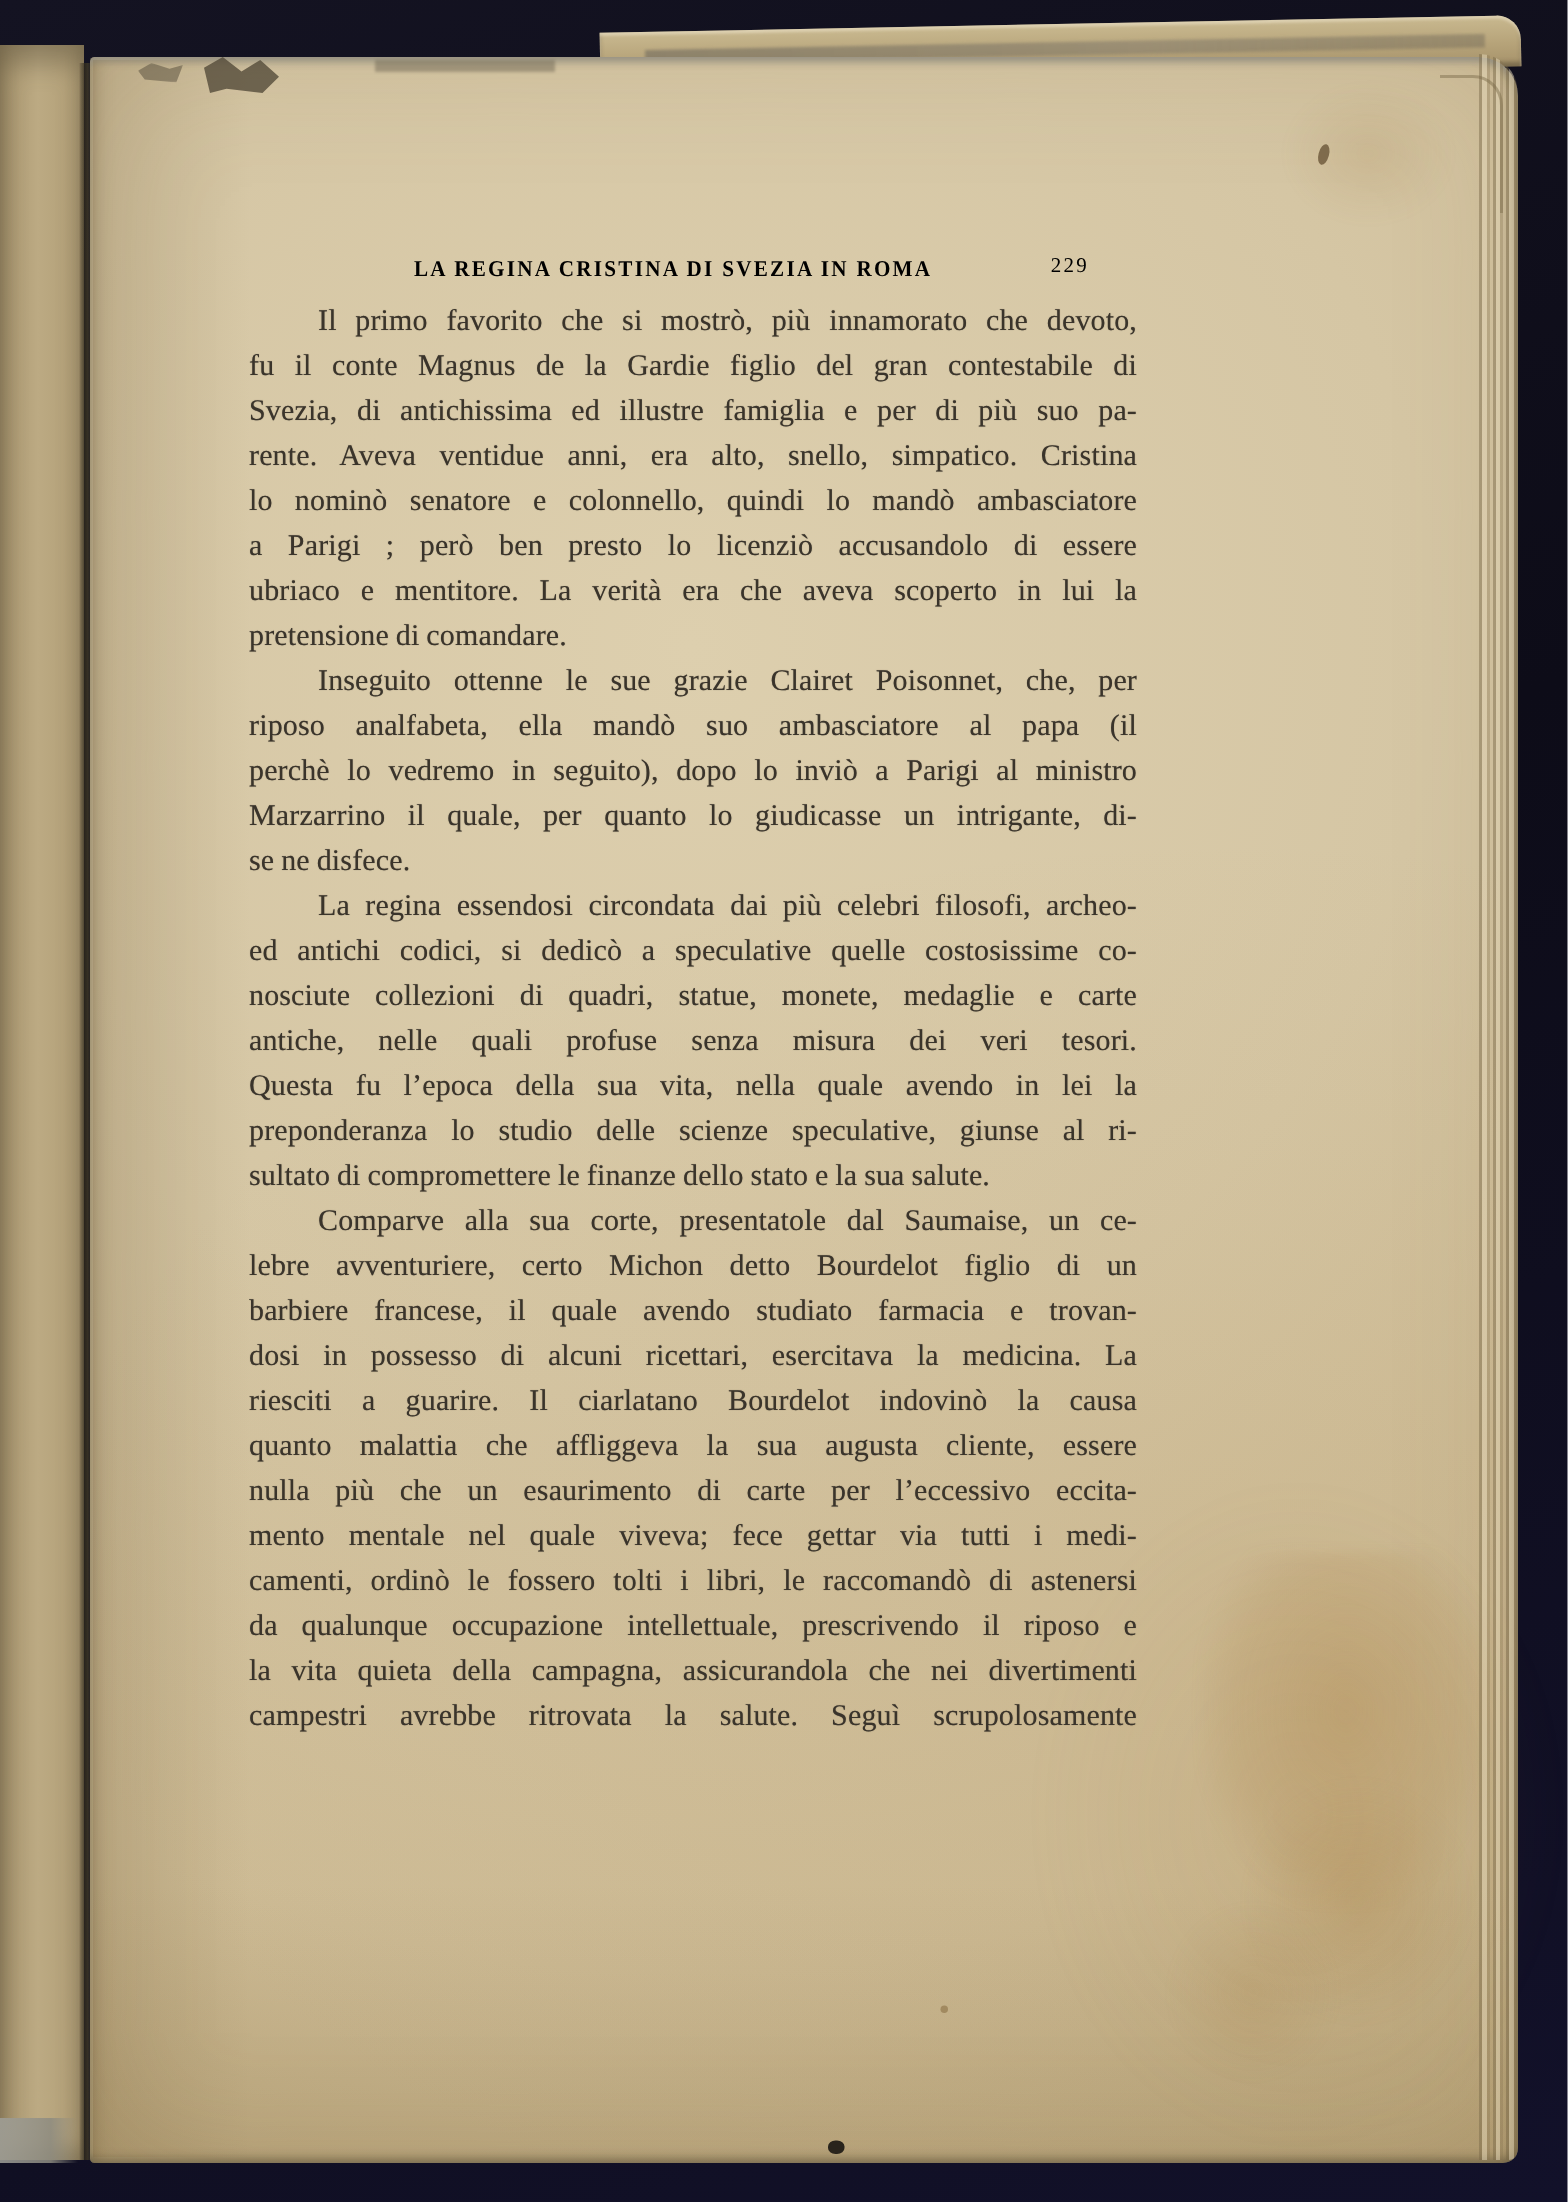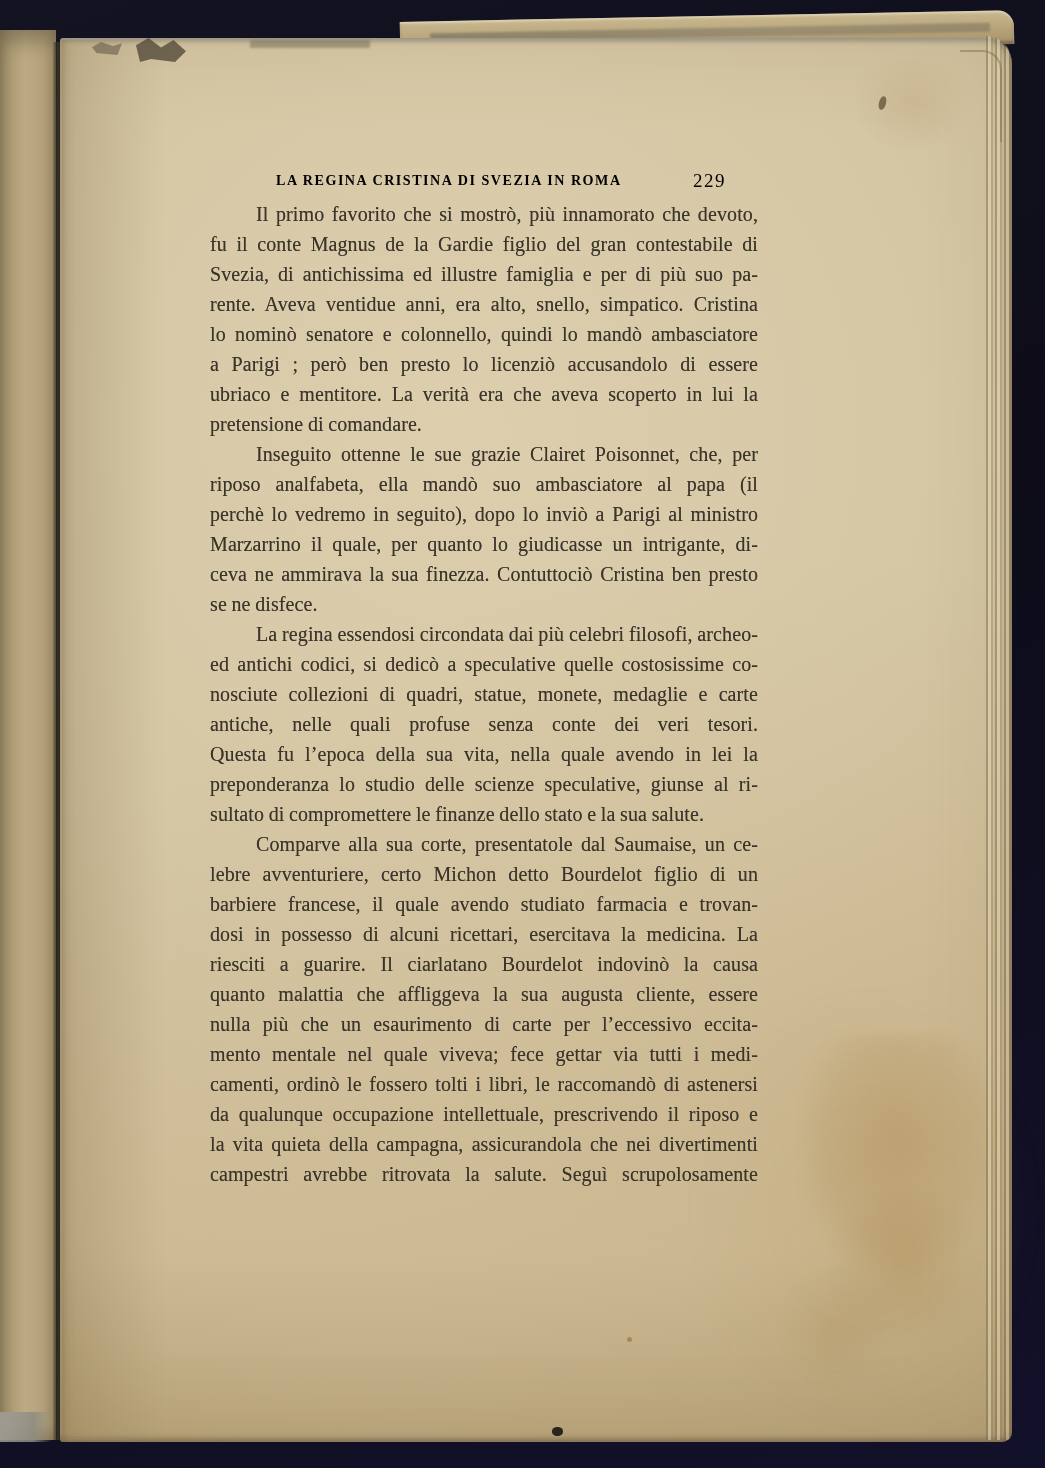--- a/index.html
+++ b/index.html
@@ -110,34 +110,33 @@
   .running-header{
     left:168px;top:170px;width:586px;height:26px;color:#000000;
   }
   .header-title{
     position:absolute;left:0;right:0;top:2px;text-align:center;padding-right:26px;
     font-size:15px;font-weight:700;letter-spacing:1.6px;
     transform:scaleX(.94);transform-origin:50% 50%;
     white-space:nowrap;
   }
   .page-number{
-    position:absolute;right:28px;top:0;font-size:19px;letter-spacing:1.5px;font-weight:400;
+    position:absolute;right:28px;top:0;font-size:14px;letter-spacing:1.5px;font-weight:400;
   }
   
   .text-block{
     left:166px;top:199px;width:592px;color:#3a342b;
     font-size:20px;line-height:30px;word-spacing:-0.5px;letter-spacing:.1px;
     text-shadow:0 0 .6px rgba(58,52,43,.55);
   }
   .para{margin:0;}
   .line{
     height:30px;overflow:hidden;
     text-align:justify;text-align-last:justify;
     white-space:normal;
-    margin-left:44px;
   }
   .line.first{text-indent:46px;}
   .line.endline{text-align-last:left;}
 </style>
 </head>
 <body>
 
 <div class="abs" style="left:0;top:0;width:1045px;height:1468px;">
   <div class="abs pages-top"></div>
   <div class="abs pages-top-streak"></div>
@@ -177,28 +176,27 @@
         <div class="line">lo nominò senatore e colonnello, quindi lo mandò ambasciatore</div>
         <div class="line">a Parigi ; però ben presto lo licenziò accusandolo di essere</div>
         <div class="line">ubriaco e mentitore. La verità era che aveva scoperto in lui la</div>
         <div class="line endline">pretensione di comandare.</div>
       </div>
       <div class="para">
         <div class="line first">Inseguito ottenne le sue grazie Clairet Poisonnet, che, per</div>
         <div class="line">riposo analfabeta, ella mandò suo ambasciatore al papa (il</div>
         <div class="line">perchè lo vedremo in seguito), dopo lo inviò a Parigi al ministro</div>
         <div class="line">Marzarrino il quale, per quanto lo giudicasse un intrigante, di-</div>
-        <div class="line">ceva ne ammirava la sua finezza. Contuttociò Cristina ben presto</div>
         <div class="line endline">se ne disfece.</div>
       </div>
       <div class="para">
         <div class="line first">La regina essendosi circondata dai più celebri filosofi, archeo-</div>
         <div class="line">ed antichi codici, si dedicò a speculative quelle costosissime co-</div>
         <div class="line">nosciute collezioni di quadri, statue, monete, medaglie e carte</div>
-        <div class="line">antiche, nelle quali profuse senza conte dei veri tesori.</div>
+        <div class="line">antiche, nelle quali profuse senza misura dei veri tesori.</div>
         <div class="line">Questa fu l’epoca della sua vita, nella quale avendo in lei la</div>
         <div class="line">preponderanza lo studio delle scienze speculative, giunse al ri-</div>
         <div class="line endline">sultato di compromettere le finanze dello stato e la sua salute.</div>
       </div>
       <div class="para">
         <div class="line first">Comparve alla sua corte, presentatole dal Saumaise, un ce-</div>
         <div class="line">lebre avventuriere, certo Michon detto Bourdelot figlio di un</div>
         <div class="line">barbiere francese, il quale avendo studiato farmacia e trovan-</div>
         <div class="line">dosi in possesso di alcuni ricettari, esercitava la medicina. La</div>
         <div class="line">riesciti a guarire. Il ciarlatano Bourdelot indovinò la causa</div>

